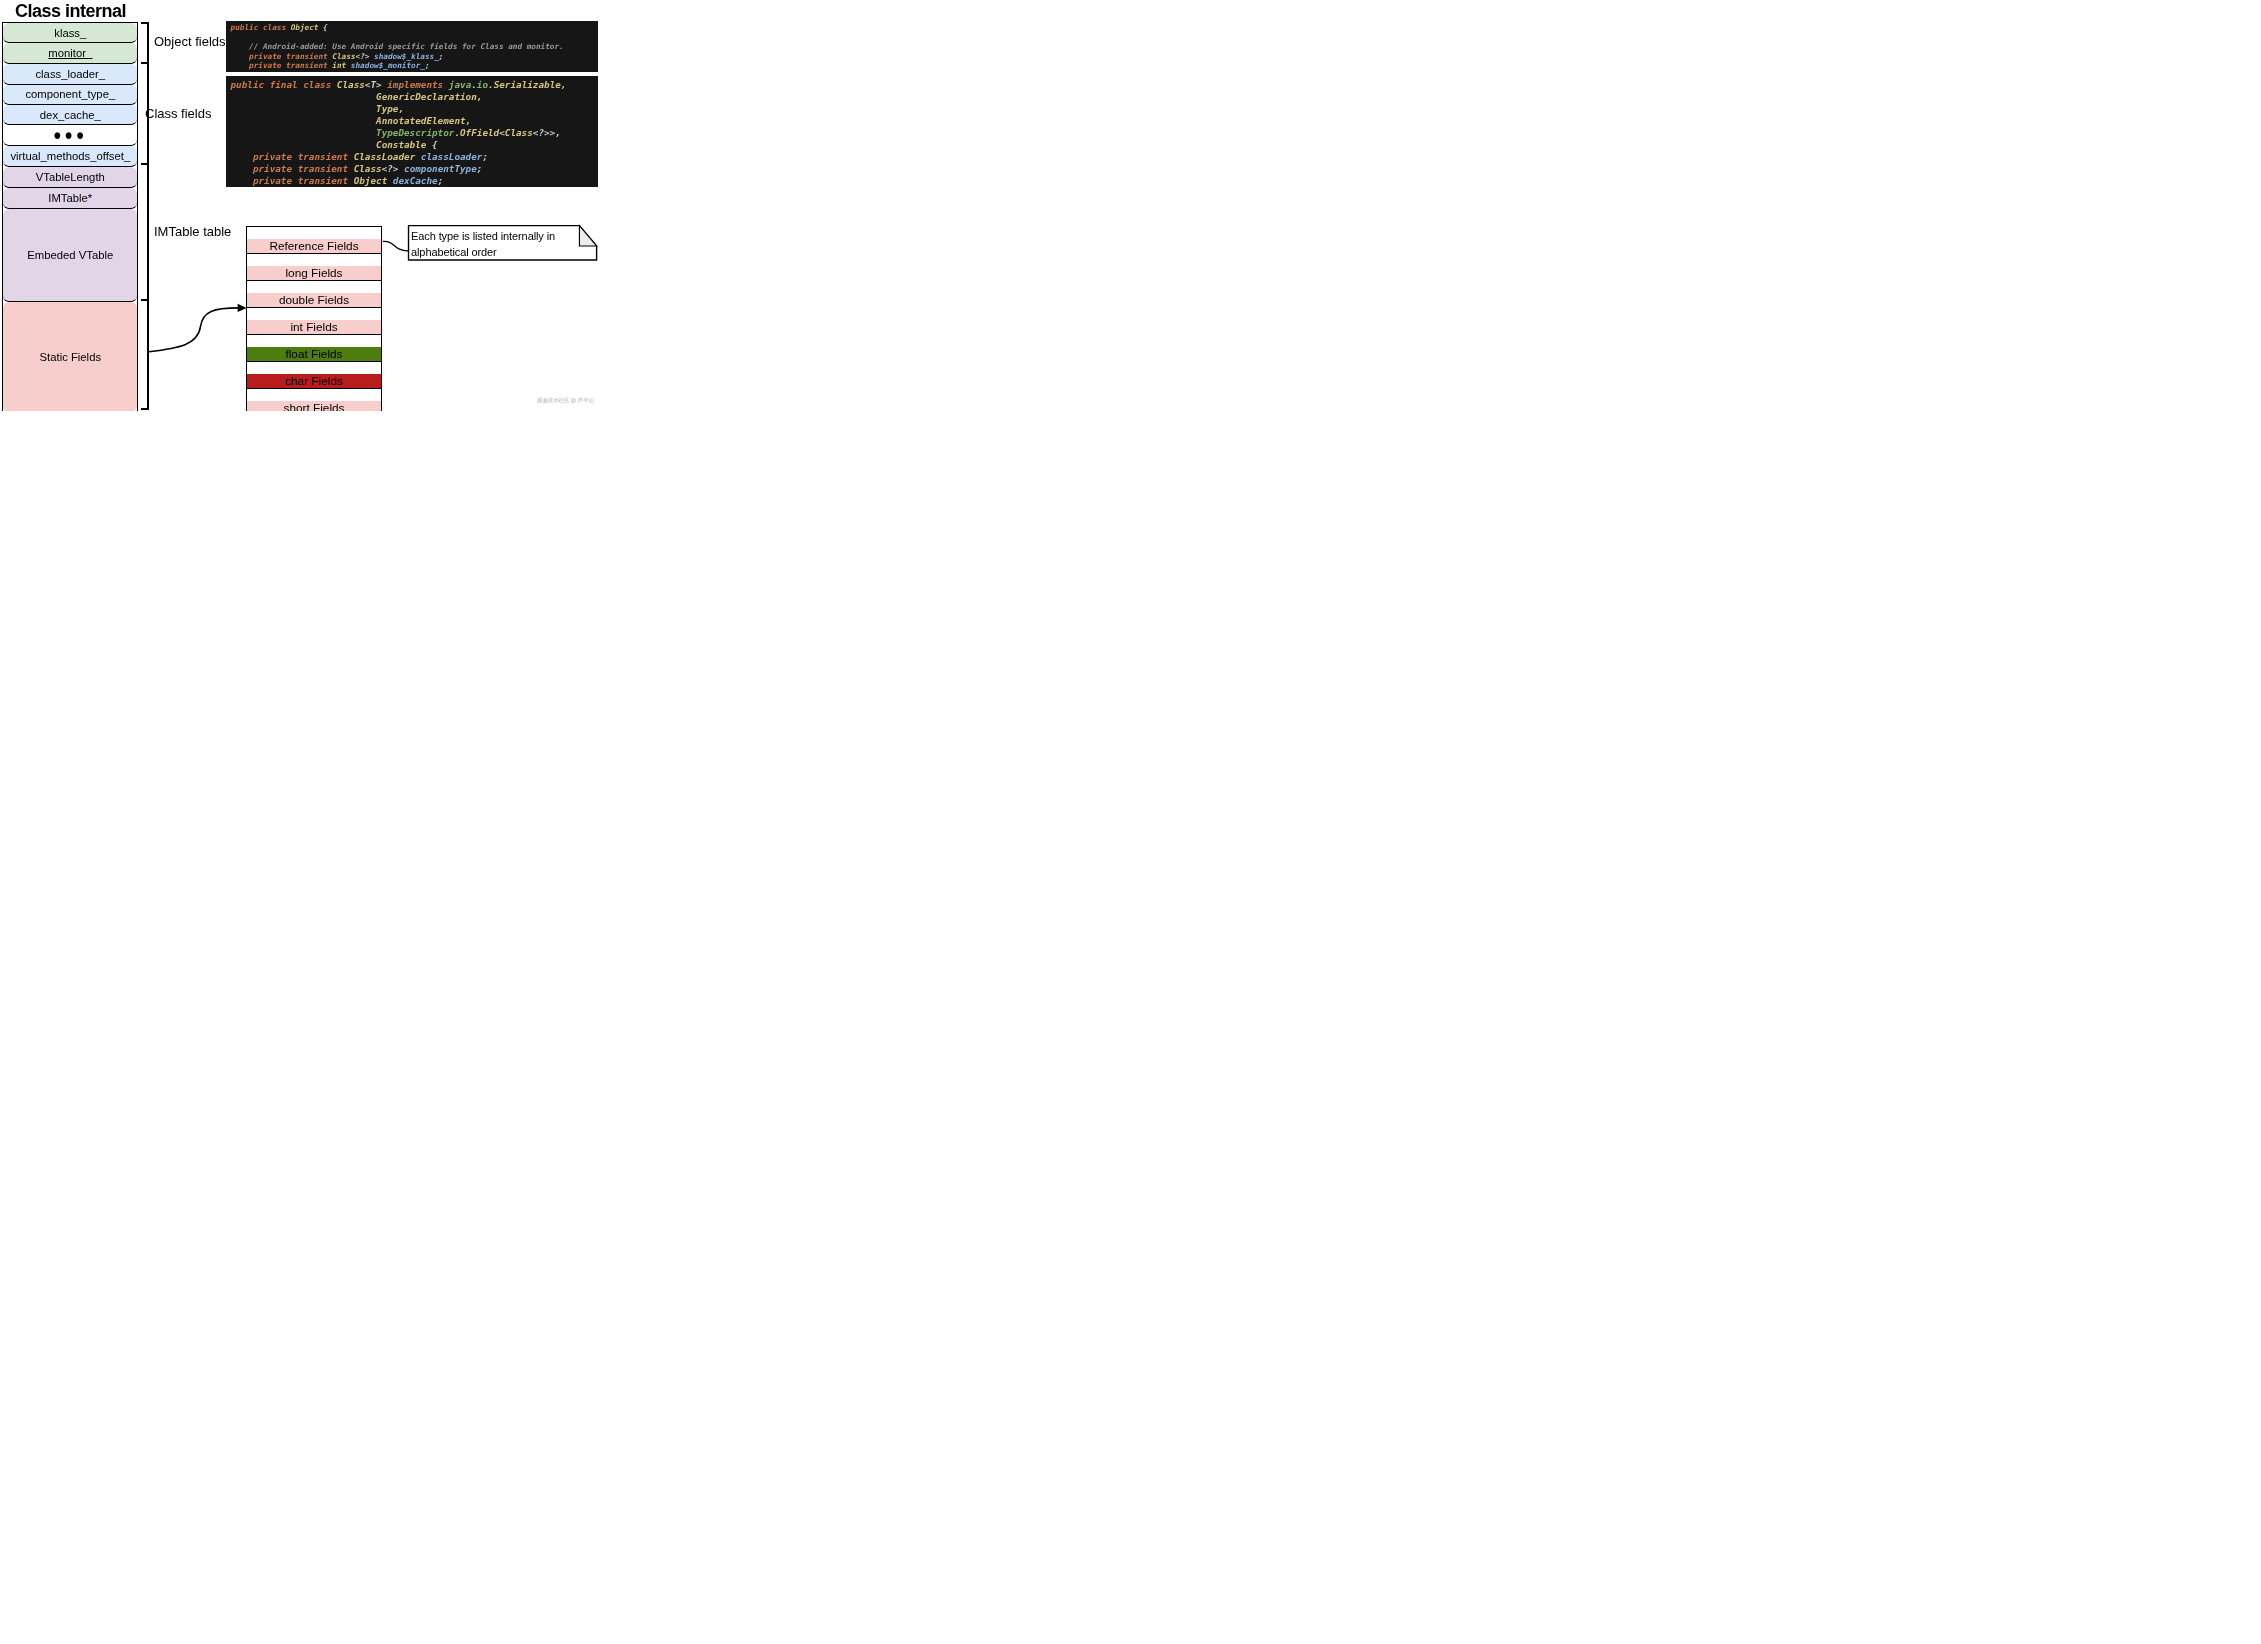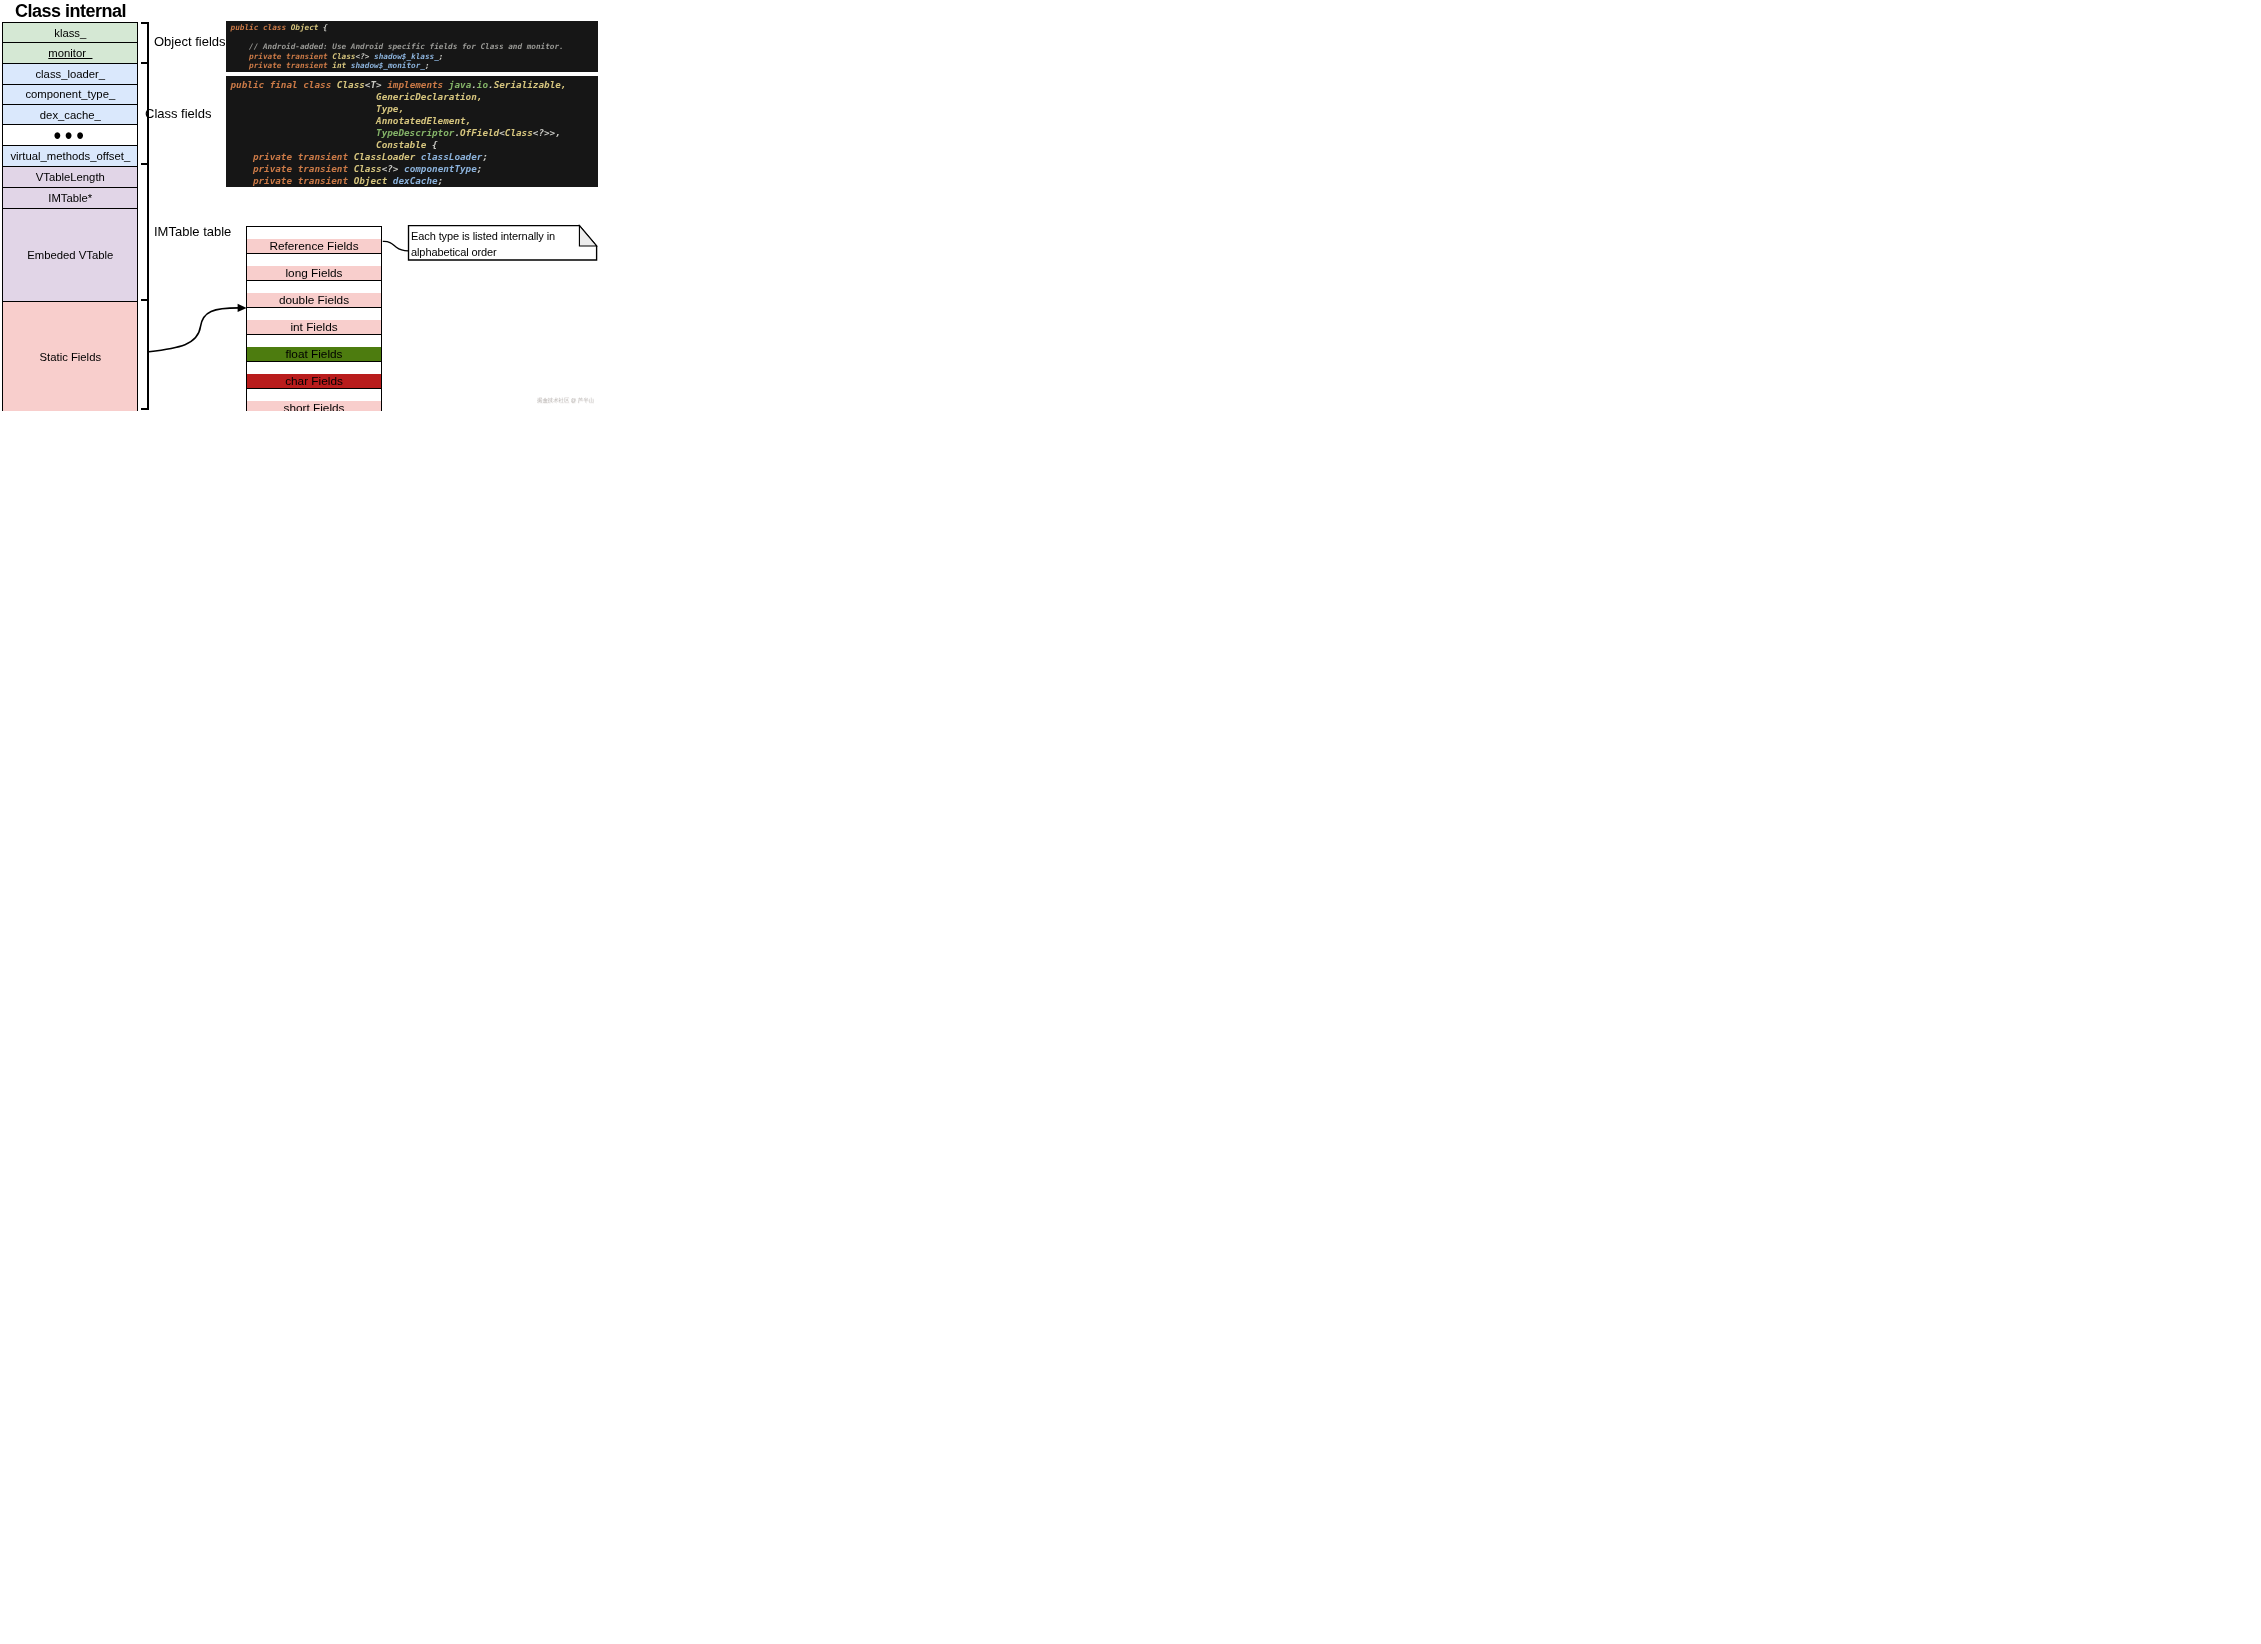--- a/index.html
+++ b/index.html
@@ -13,21 +13,21 @@
     font-size:18px;font-weight:bold;letter-spacing:-0.5px;color:#000;
   }
   
   #mem-table{
     position:absolute;left:2.3px;top:22px;width:136px;
     border:1.1px solid #000;box-sizing:border-box;background:#fff;
   }
   .mem-row{
     box-sizing:border-box;border-bottom:1.1px solid #000;
     display:flex;align-items:center;justify-content:center;
-    font-size:11.3px;color:#000;white-space:nowrap;overflow:hidden;
+    font-size:11.3px;color:#000;white-space:nowrap;overflow:hidden;border-radius:6px;
   }
   .mem-row:last-child{border-bottom:none;}
   .mem-row.dots span{letter-spacing:3.2px;font-size:13.6px;transform:scaleY(1.15);}
   
   .bracket-line{position:absolute;background:#000;}
   
   .section-label{
     position:absolute;font-size:13px;color:#000;white-space:nowrap;
   }
   

